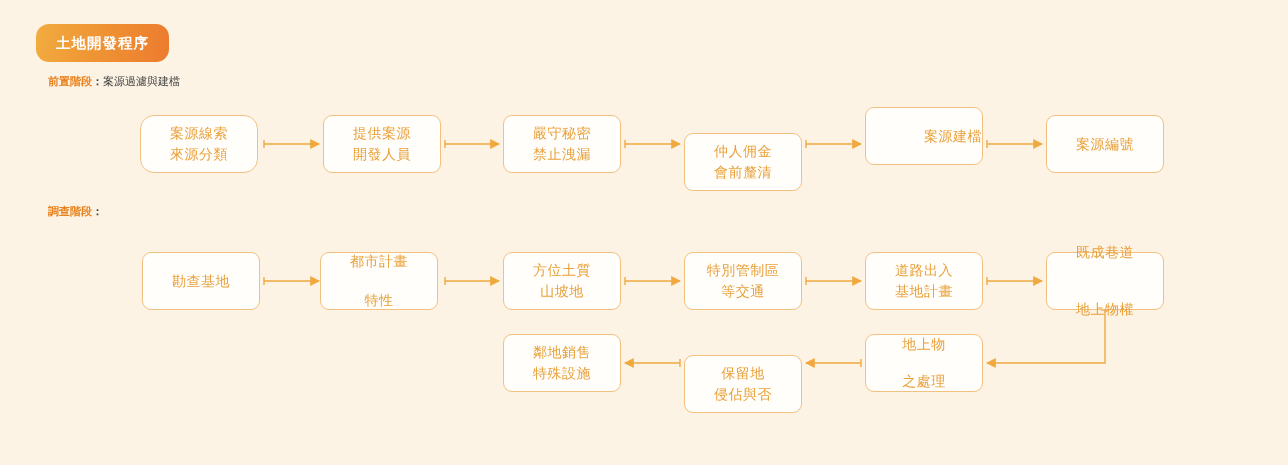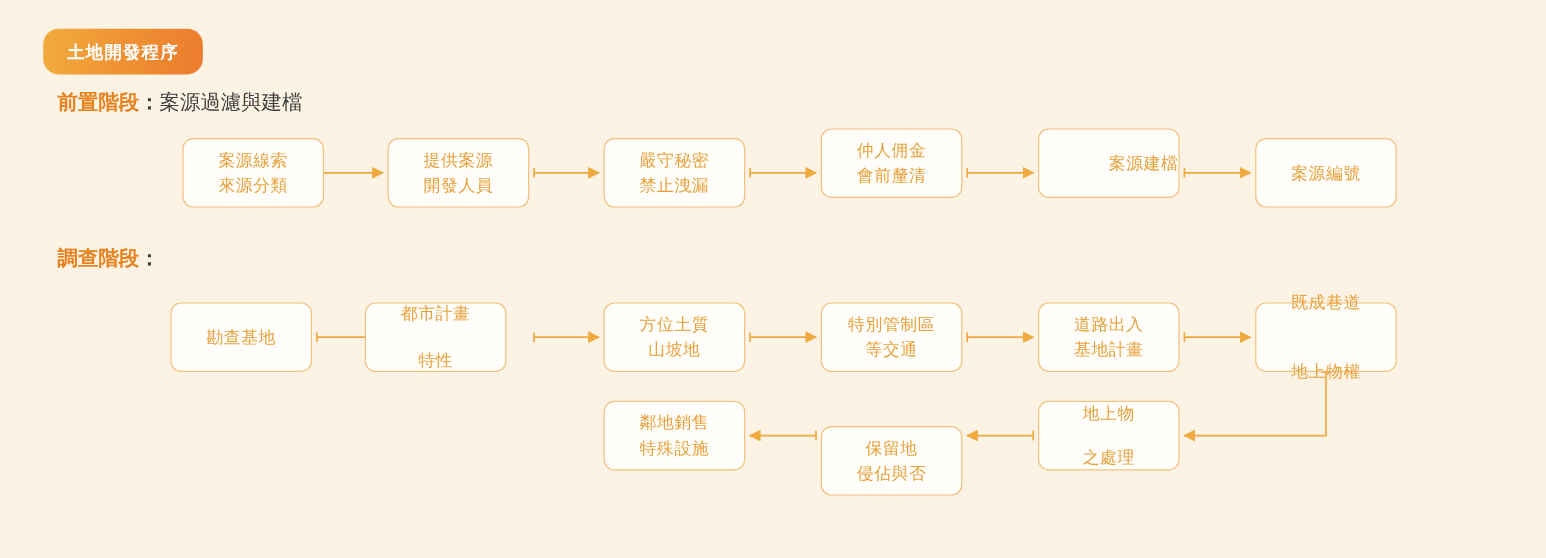--- a/index.html
+++ b/index.html
@@ -33,21 +33,21 @@
     display: flex;
     align-items: center;
     justify-content: center;
     box-sizing: border-box;
   }
 
   
   .section-head {
     position: absolute;
     left: 48px;
-    font-size: 17px;
+    font-size: 11px;
     white-space: nowrap;
     display: flex;
     align-items: baseline;
   }
   .section-head .stage {
     color: #E8821E;
     font-weight: bold;
   }
   .section-head .colon {
     color: #3F3F3F;
@@ -135,46 +135,46 @@
       <line x1="680" y1="363" x2="625" y2="363" marker-end="url(#arrow-r)"></line>
       <line x1="680" y1="359" x2="680" y2="367"></line>
       <line x1="861" y1="363" x2="806" y2="363" marker-end="url(#arrow-r)"></line>
       <line x1="861" y1="359" x2="861" y2="367"></line>
       <path d="M 1105 310 L 1105 363 L 987 363" marker-end="url(#arrow-r)"></path>
       <line x1="1101" y1="310" x2="1109" y2="310"></line>
     </g>
 </svg>
 
 <div id="node-layer">
-    <div class="node" style="left: 152px; top: 115px;">
+    <div class="node" style="left: 140px; top: 115px; border-radius: 14px;">
       <span>案源線索</span>
       <span>來源分類</span>
     </div>
     <div class="node" style="left: 323px; top: 115px;">
       <span>提供案源</span>
       <span>開發人員</span>
     </div>
     <div class="node" style="left: 503px; top: 115px;">
       <span>嚴守秘密</span>
       <span>禁止洩漏</span>
     </div>
-    <div class="node" style="left: 684px; top: 107px;">
+    <div class="node" style="left: 684px; top: 133px;">
       <span>仲人佣金</span>
       <span>會前釐清</span>
     </div>
     <div class="node" style="left: 865px; top: 107px; align-items: flex-end;">
       <span>案源建檔</span>
     </div>
     <div class="node" style="left: 1046px; top: 115px;">
       <span>案源編號</span>
     </div>
     <div class="node" style="left: 142px; top: 252px;">
       <span>勘查基地</span>
     </div>
-    <div class="node" style="left: 304px; top: 252px; gap: 18px;">
+    <div class="node" style="left: 320px; top: 252px; gap: 18px;">
       <span>都市計畫</span>
       <span>特性</span>
     </div>
     <div class="node" style="left: 503px; top: 252px;">
       <span>方位土質</span>
       <span>山坡地</span>
     </div>
     <div class="node" style="left: 684px; top: 252px;">
       <span>特別管制區</span>
       <span>等交通</span>

